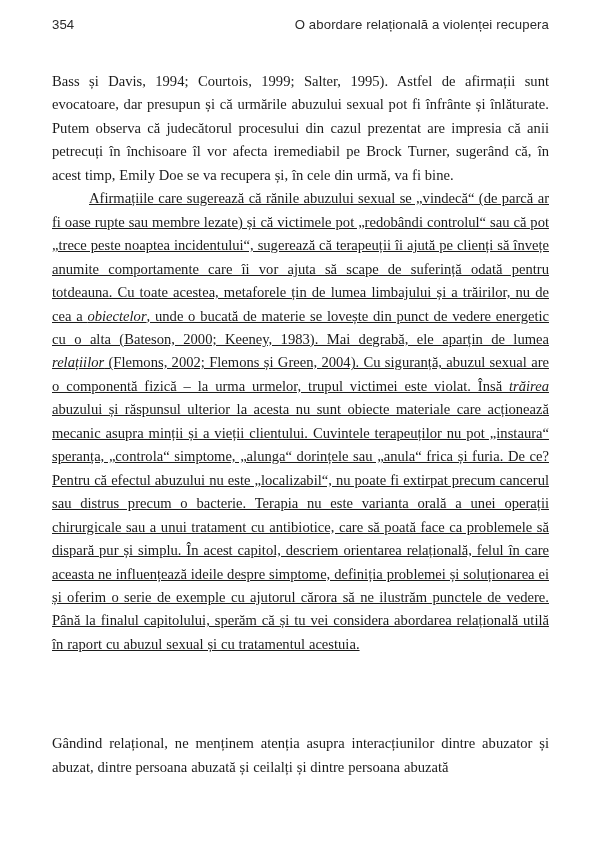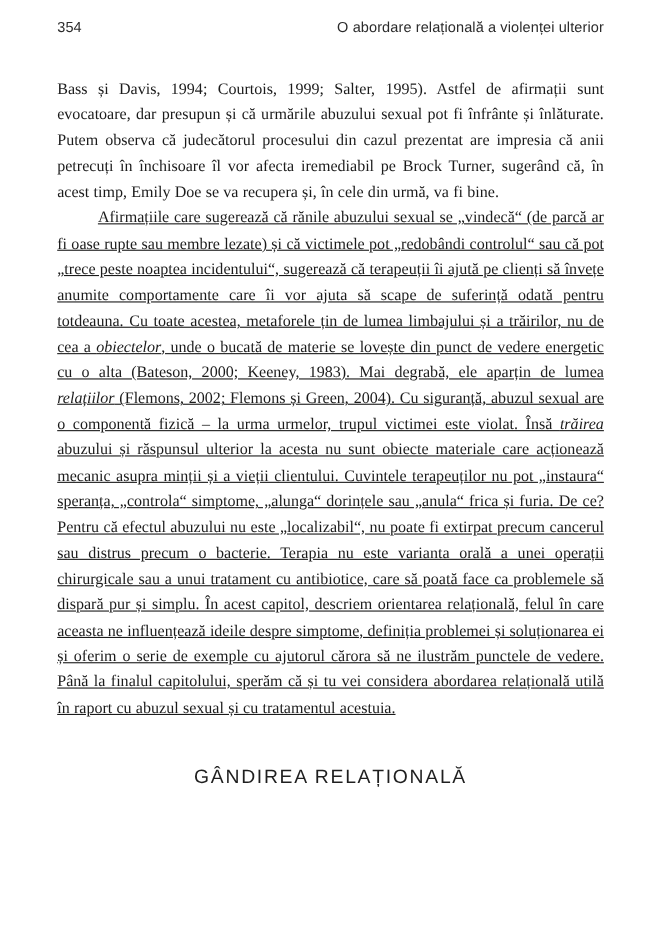--- a/index.html
+++ b/index.html
@@ -100,31 +100,31 @@
   .gap-before-heading { height: 40px; }
   .gap-after-heading  { height: 36px; }
 </style>
 </head>
 <body>
 
 <div class="page">
 
   <div class="running-head">
     <span class="folio">354</span>
-    <span class="head-title">O abordare relațională a violenței ulterior</span>
+    <span class="head-title">O abordare relațională a violenței recupera</span>
   </div>
 
   <div class="textblock">
 
     <p class="body cont"><span>Bass și Davis, 1994; Courtois, 1999; Salter, 1995). Astfel de afirmații sunt evocatoare, dar presupun și că urmările abuzului sexual pot fi înfrânte și înlăturate. Putem observa că judecătorul procesului din cazul prezentat are impresia că anii petrecuți în închisoare îl vor afecta iremediabil pe Brock Turner, sugerând că, în acest timp, Emily Doe se va recupera și, în cele din urmă, va fi bine.</span></p>
 
     <p class="body indent"><span>Afirmațiile care sugerează că rănile abuzului sexual se „vindecă“ (de parcă ar fi oase rupte sau membre lezate) și că victimele pot „redobândi controlul“ sau că pot „trece peste noaptea incidentului“, sugerează că terapeuții îi ajută pe clienți să învețe anumite comportamente care îi vor ajuta să scape de suferință odată pentru totdeauna. Cu toate acestea, metaforele țin de lumea limbajului și a trăirilor, nu de cea a </span><em class="it">obiectelor</em><span>, unde o bucată de materie se lovește din punct de vedere energetic cu o alta (Bateson, 2000; Keeney, 1983). Mai degrabă, ele aparțin de lumea </span><em class="it">relațiilor</em><span> (Flemons, 2002; Flemons și Green, 2004). Cu siguranță, abuzul sexual are o componentă fizică – la urma urmelor, trupul victimei este violat. Însă </span><em class="it">trăirea</em><span> abuzului și răspunsul ulterior la acesta nu sunt obiecte materiale care acționează mecanic asupra minții și a vieții clientului. Cuvintele terapeuților nu pot „instaura“ speranța, „controla“ simptome, „alunga“ dorințele sau „anula“ frica și furia. De ce? Pentru că efectul abuzului nu este „localizabil“, nu poate fi extirpat precum cancerul sau distrus precum o bacterie. Terapia nu este varianta orală a unei operații chirurgicale sau a unui tratament cu antibiotice, care să poată face ca problemele să dispară pur și simplu. În acest capitol, descriem orientarea relațională, felul în care aceasta ne influențează ideile despre simptome, definiția problemei și soluționarea ei și oferim o serie de exemple cu ajutorul cărora să ne ilustrăm punctele de vedere. Până la finalul capitolului, sperăm că și tu vei considera abordarea relațională utilă în raport cu abuzul sexual și cu tratamentul acestuia.</span></p>
 
     <div class="gap-before-heading"></div>
 
-    <h2 class="section-heading">GÂNDIREA RELAȚIONALĂ</h2>
 
     <div class="gap-after-heading"></div>
 
+    <p class="body cont"><span>Gândind relațional, ne menținem atenția asupra interacțiunilor dintre abuzator și abuzat, dintre persoana abuzată și ceilalți și dintre persoana abuzată</span></p>
 
   </div>
 
 </div>
 
 </body></html>

